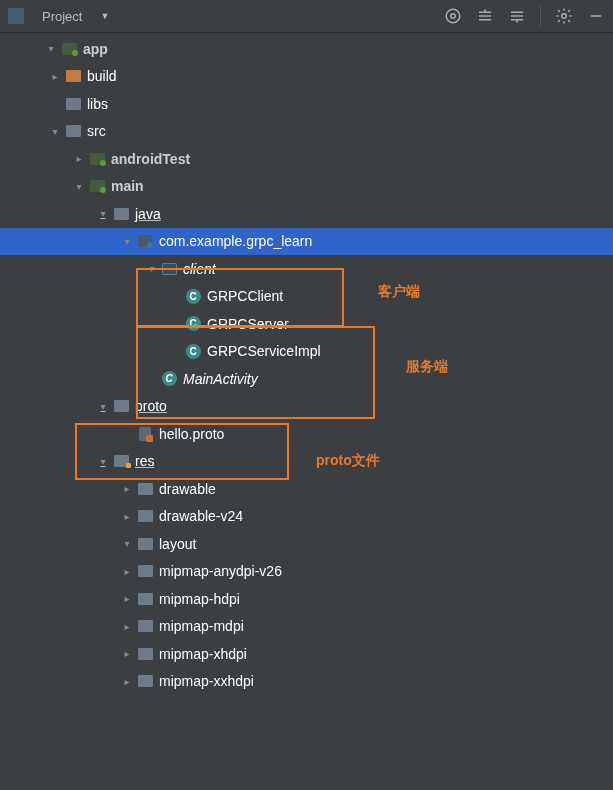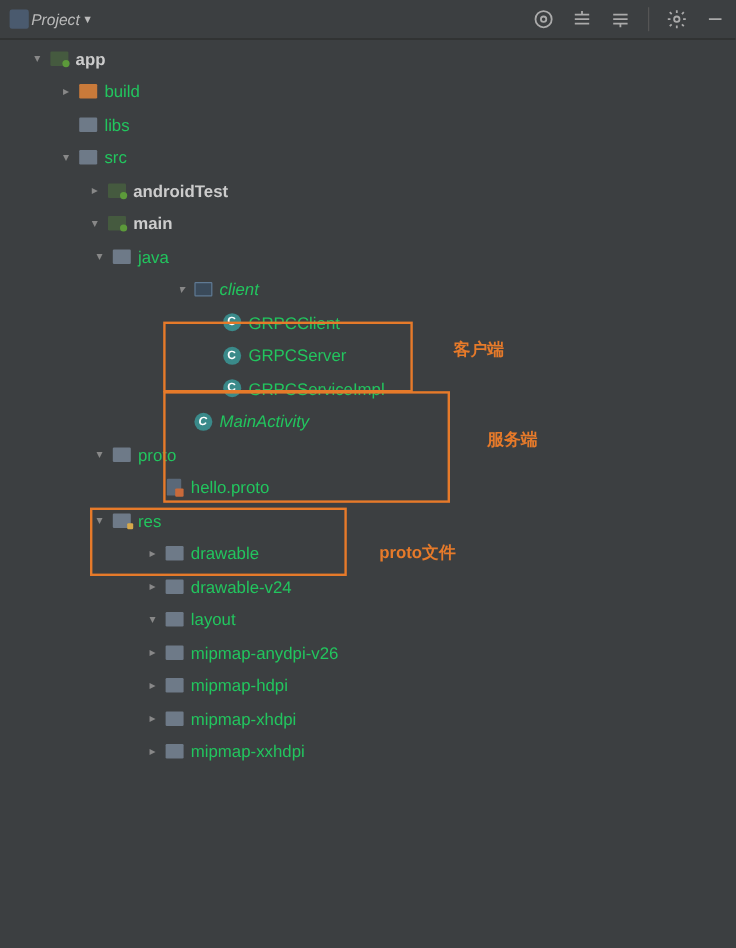--- a/index.html
+++ b/index.html
@@ -1,59 +1,59 @@
 <!DOCTYPE html>
 <html><head>
   <meta charset="utf-8">
   <style>
     * { margin: 0; padding: 0; box-sizing: border-box; font-family: -apple-system, 'Segoe UI', Arial, sans-serif; }
     body { width: 613px; height: 790px; background: #3c3f41; color: #bbbbbb; font-size: 13px; overflow: hidden; position: relative; }
     
     .header { height: 33px; background: #3c3f41; border-bottom: 1px solid #2b2b2b; display: flex; align-items: center; justify-content: space-between; padding: 0 8px; }
-    .header-left { display: flex; align-items: center; gap: 2px; font-style: italic; }
+    .header-left { display: flex; align-items: center; gap: 18px; }
     .header-right { display: flex; align-items: center; gap: 14px; }
     .project-icon { width: 16px; height: 16px; background: #4a5a6e; border-radius: 2px; }
     .header-label { color: #bbbbbb; font-size: 13px; }
     .dropdown-arrow { color: #bbbbbb; font-size: 9px; }
     .toolbar-icon { width: 18px; height: 18px; color: #aaaaaa; cursor: pointer; }
     .divider-v { width: 1px; height: 20px; background: #555; }
     
     .tree { padding-top: 2px; }
     .row { display: flex; align-items: center; height: 27.5px; cursor: pointer; position: relative; }
     .row.selected { background: #2f65ca; }
     .row.selected .label { color: #ffffff; }
     .expand { width: 14px; color: #888; font-size: 10px; text-align: center; margin-right: 2px; }
     .expand.down::before { content: '▾'; }
     .expand.right::before { content: '▸'; }
     .icon { width: 18px; height: 16px; margin-right: 5px; display: flex; align-items: center; justify-content: center; }
-    .label { color: #22c55e; font-size: 14px; white-space: nowrap; }
+    .label { color: #ffffff; font-size: 14px; white-space: nowrap; }
     .label.bold { font-weight: bold; color: #cccccc; }
 
     .folder-green { width: 15px; height: 12px; background: #455a3f; border-radius: 1px; position: relative; }
     .folder-green::after { content: ''; position: absolute; bottom: -1px; right: -1px; width: 6px; height: 6px; background: #5c9a3a; border-radius: 50%; }
     .folder-orange { width: 15px; height: 12px; background: #c97a3a; border-radius: 1px; }
     .folder-grey { width: 15px; height: 12px; background: #6e7a88; border-radius: 1px; }
     .folder-yellow { width: 15px; height: 12px; background: #6e7a88; border-radius: 1px; position: relative; }
     .folder-yellow::after { content: ''; position: absolute; bottom: -1px; right: -2px; width: 5px; height: 5px; background: #d6a84a; border-radius: 1px; }
     .folder-dark { width: 15px; height: 12px; background: #3a4a5a; border-radius: 1px; border: 1px solid #5f7a94; }
     .package-icon { width: 14px; height: 12px; background: #455a6a; border-radius: 1px; position: relative; }
     .package-icon::after { content: ''; position: absolute; bottom: -1px; right: -1px; width: 6px; height: 6px; background: #3a7a9a; border-radius: 50%; }
     .class-icon { width: 15px; height: 15px; background: #3a8a8a; border-radius: 50%; color: #fff; font-size: 10px; display: flex; align-items: center; justify-content: center; font-weight: bold; }
     .file-icon { width: 12px; height: 14px; background: #5a6878; border-radius: 1px; position: relative; }
     .file-icon::after { content: ''; position: absolute; bottom: -1px; right: -2px; width: 7px; height: 7px; background: #c96a3a; border-radius: 1px; }
     .xml-icon { width: 12px; height: 14px; background: #5a6878; border-radius: 1px; position: relative; }
     .xml-icon::after { content: ''; position: absolute; bottom: -2px; right: -2px; width: 8px; height: 8px; background: #4a5a8a; border-radius: 1px; }
 
     .annotation-box { position: absolute; border: 2px solid #e67a2a; pointer-events: none; }
     .annotation-label { position: absolute; color: #e67a2a; font-size: 14px; font-weight: bold; pointer-events: none; }
     
-    .i-0 { padding-left: 24px; }
+    .i-0 { padding-left: 24px; margin-left: 20px; }
     .i-1 { padding-left: 48px; }
     .i-2 { padding-left: 72px; }
-    .i-3 { padding-left: 76px; }
+    .i-3 { padding-left: 96px; text-decoration: underline; }
     .i-4 { padding-left: 120px; }
     .i-5 { padding-left: 144px; font-style: italic; }
     .i-6 { padding-left: 168px; }
   </style>
 </head>
 <body>
 
 <div class="header">
   <div class="header-left">
     <span class="project-icon"></span>
@@ -131,20 +131,27 @@
       </span>
       <span class="label bold">main</span>
     </div>
   <div class="row i-3">
       <span class="expand down"></span>
       <span class="icon">
         <span class="folder-grey"></span>
       </span>
       <span class="label">java</span>
     </div>
+  <div class="row i-4 selected">
+      <span class="expand down"></span>
+      <span class="icon">
+        <span class="package-icon"></span>
+      </span>
+      <span class="label">com.example.grpc_learn</span>
+    </div>
   <div class="row i-5">
       <span class="expand down"></span>
       <span class="icon">
         <span class="folder-dark"></span>
       </span>
       <span class="label">client</span>
     </div>
   <div class="row i-6">
       <span class="expand"></span>
       <span class="icon">
@@ -221,20 +228,27 @@
         <span class="folder-grey"></span>
       </span>
       <span class="label">mipmap-anydpi-v26</span>
     </div>
   <div class="row i-4">
       <span class="expand right"></span>
       <span class="icon">
         <span class="folder-grey"></span>
       </span>
       <span class="label">mipmap-hdpi</span>
+    </div>
+  <div class="row i-4">
+      <span class="expand right"></span>
+      <span class="icon">
+        <span class="folder-grey"></span>
+      </span>
+      <span class="label">mipmap-mdpi</span>
     </div>
   <div class="row i-4">
       <span class="expand right"></span>
       <span class="icon">
         <span class="folder-grey"></span>
       </span>
       <span class="label">mipmap-xhdpi</span>
     </div>
   <div class="row i-4">
       <span class="expand right"></span>

